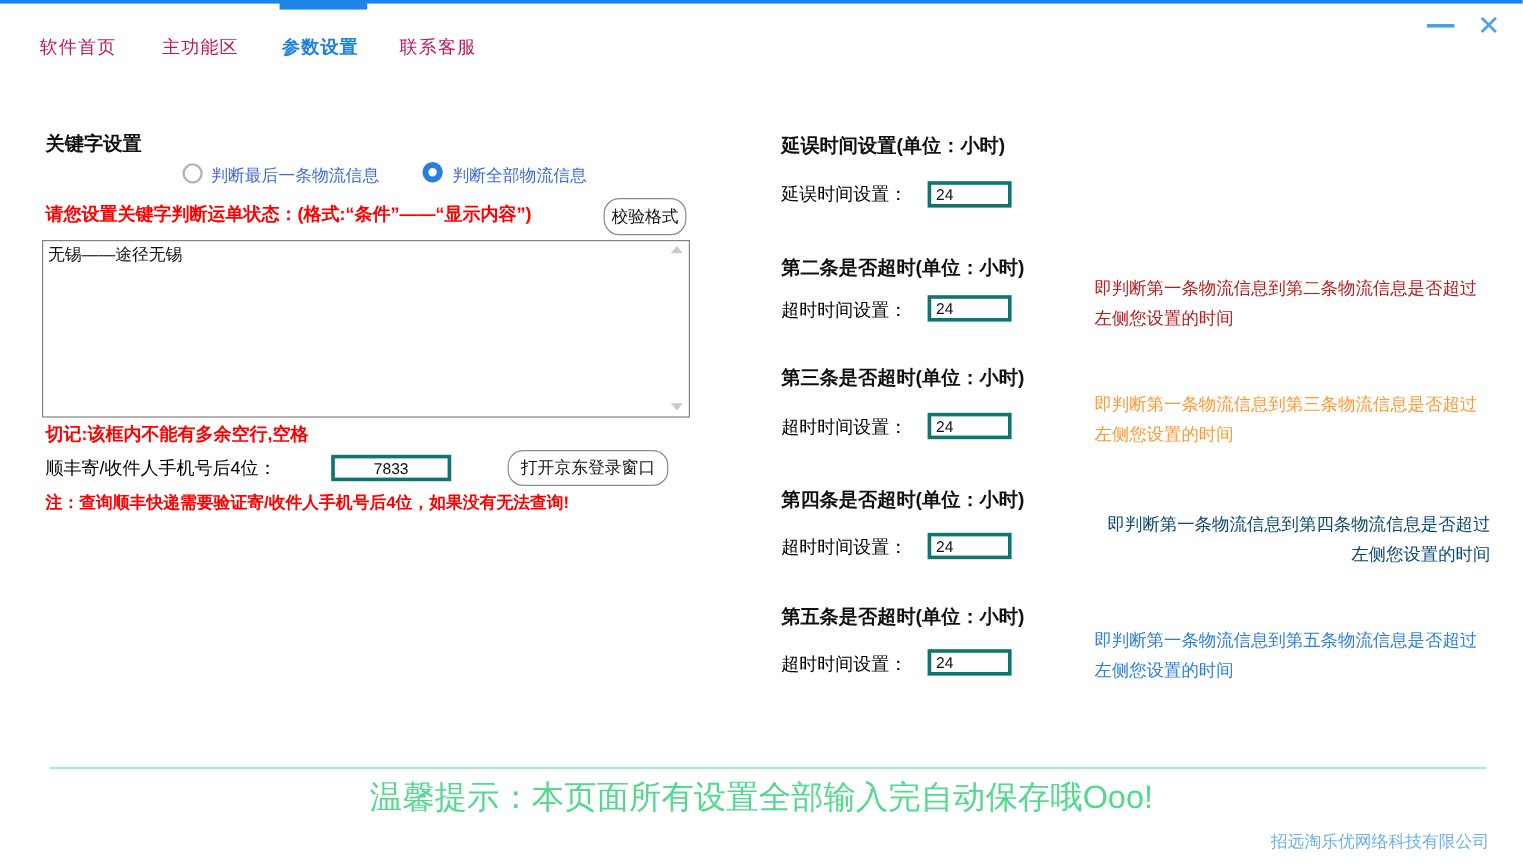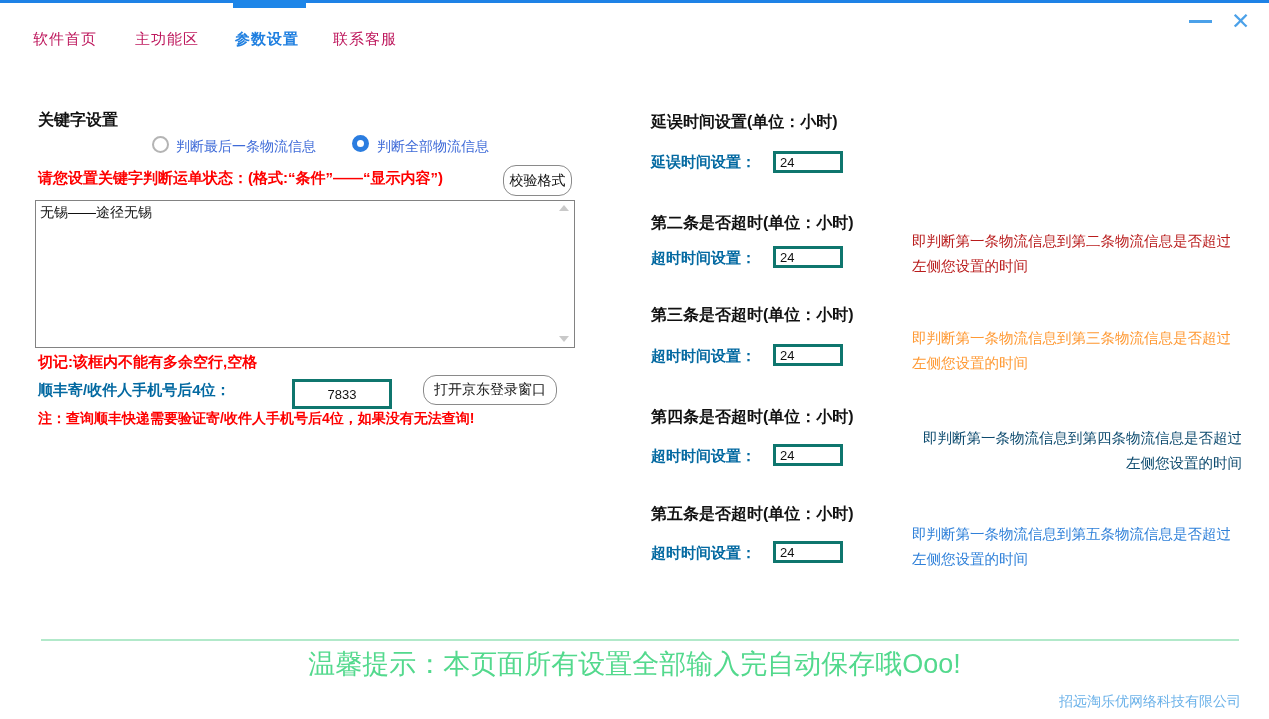--- a/index.html
+++ b/index.html
@@ -13,21 +13,21 @@
   .tab-indicator { left:233px; top:0; width:73px; height:8px; background:#1e86e8; }
 
   .tab { top:30px; font-size:15px; color:#be185d; cursor:default; letter-spacing:1px; }
   .tab.active { color:#1f7fe0; font-weight:bold; }
 
   .win-min { left:1189px; top:20px; width:23px; height:3px; background:#4ba1e9; }
   .win-close { left:1231px; top:8px; font-size:23px; color:#4ba1e9; font-weight:400; }
 
   
   .h-bold { font-size:16px; font-weight:bold; color:#111; }
-  .row-label { font-size:15px; font-weight:bold; color:#0369a1; }
+  .row-label { font-size:15px; font-weight:normal; color:#000000; }
   .red { color:#fe0000; font-weight:bold; }
 
   
   .radio-circle { width:17px; height:17px; border-radius:50%; background:#fff; }
   .radio-off { border:2px solid #b4b4b4; }
   .radio-on  { border:5px solid #2b7de0; }
   .radio-label { font-size:14px; color:#3f6bd8; }
 
   
   .tbox { border:3px solid #0f766e; background:#fff; font-size:13px; color:#111;
@@ -73,21 +73,21 @@
 <div class="abs red" style="left:38px; top:169px; font-size:15px">请您设置关键字判断运单状态：(格式:“条件”——“显示内容”)</div>
 <button class="abs btn" style="left:503px; top:165px; width:69px; height:31px">校验格式</button>
 
 <textarea class="abs keyword-textarea" spellcheck="false" style="">无锡——途径无锡</textarea>
 <div class="abs scroll-arrow arrow-up" style="left:559px; top:205px"></div>
 <div class="abs scroll-arrow arrow-down" style="left:559px; top:336px"></div>
 
 <div class="abs red" style="left:38px; top:353px; font-size:15px">切记:该框内不能有多余空行,空格</div>
 
 <div class="abs row-label" style="left:38px; top:381px">顺丰寄/收件人手机号后4位：</div>
-<input class="abs tbox" style="left: 292px; top: 379px; width: 100px; height: 30px; text-align: center; padding-left: 0px;" value="7833">
+<input class="abs tbox" style="left: 276px; top: 379px; width: 100px; height: 22px; text-align: center; padding-left: 0px;" value="7833">
 <button class="abs btn" style="left:423px; top:375px; width:134px; height:30px">打开京东登录窗口</button>
 
 <div class="abs red" style="left:38px; top:410px; font-size:14px">注：查询顺丰快递需要验证寄/收件人手机号后4位，如果没有无法查询!</div>
 
 <div class="abs h-bold" style="left:651px; top:112px">延误时间设置(单位：小时)</div>
 <div class="abs row-label" style="left:651px; top:153px">延误时间设置：</div>
 <input class="abs tbox" style="left: 773px; top: 151px; width: 70px; height: 22px;" value="24">
 
 <div class="abs h-bold" style="left:651px; top:213px">第二条是否超时(单位：小时)</div>
 <div class="abs row-label" style="left:651px; top:249px">超时时间设置：</div>

